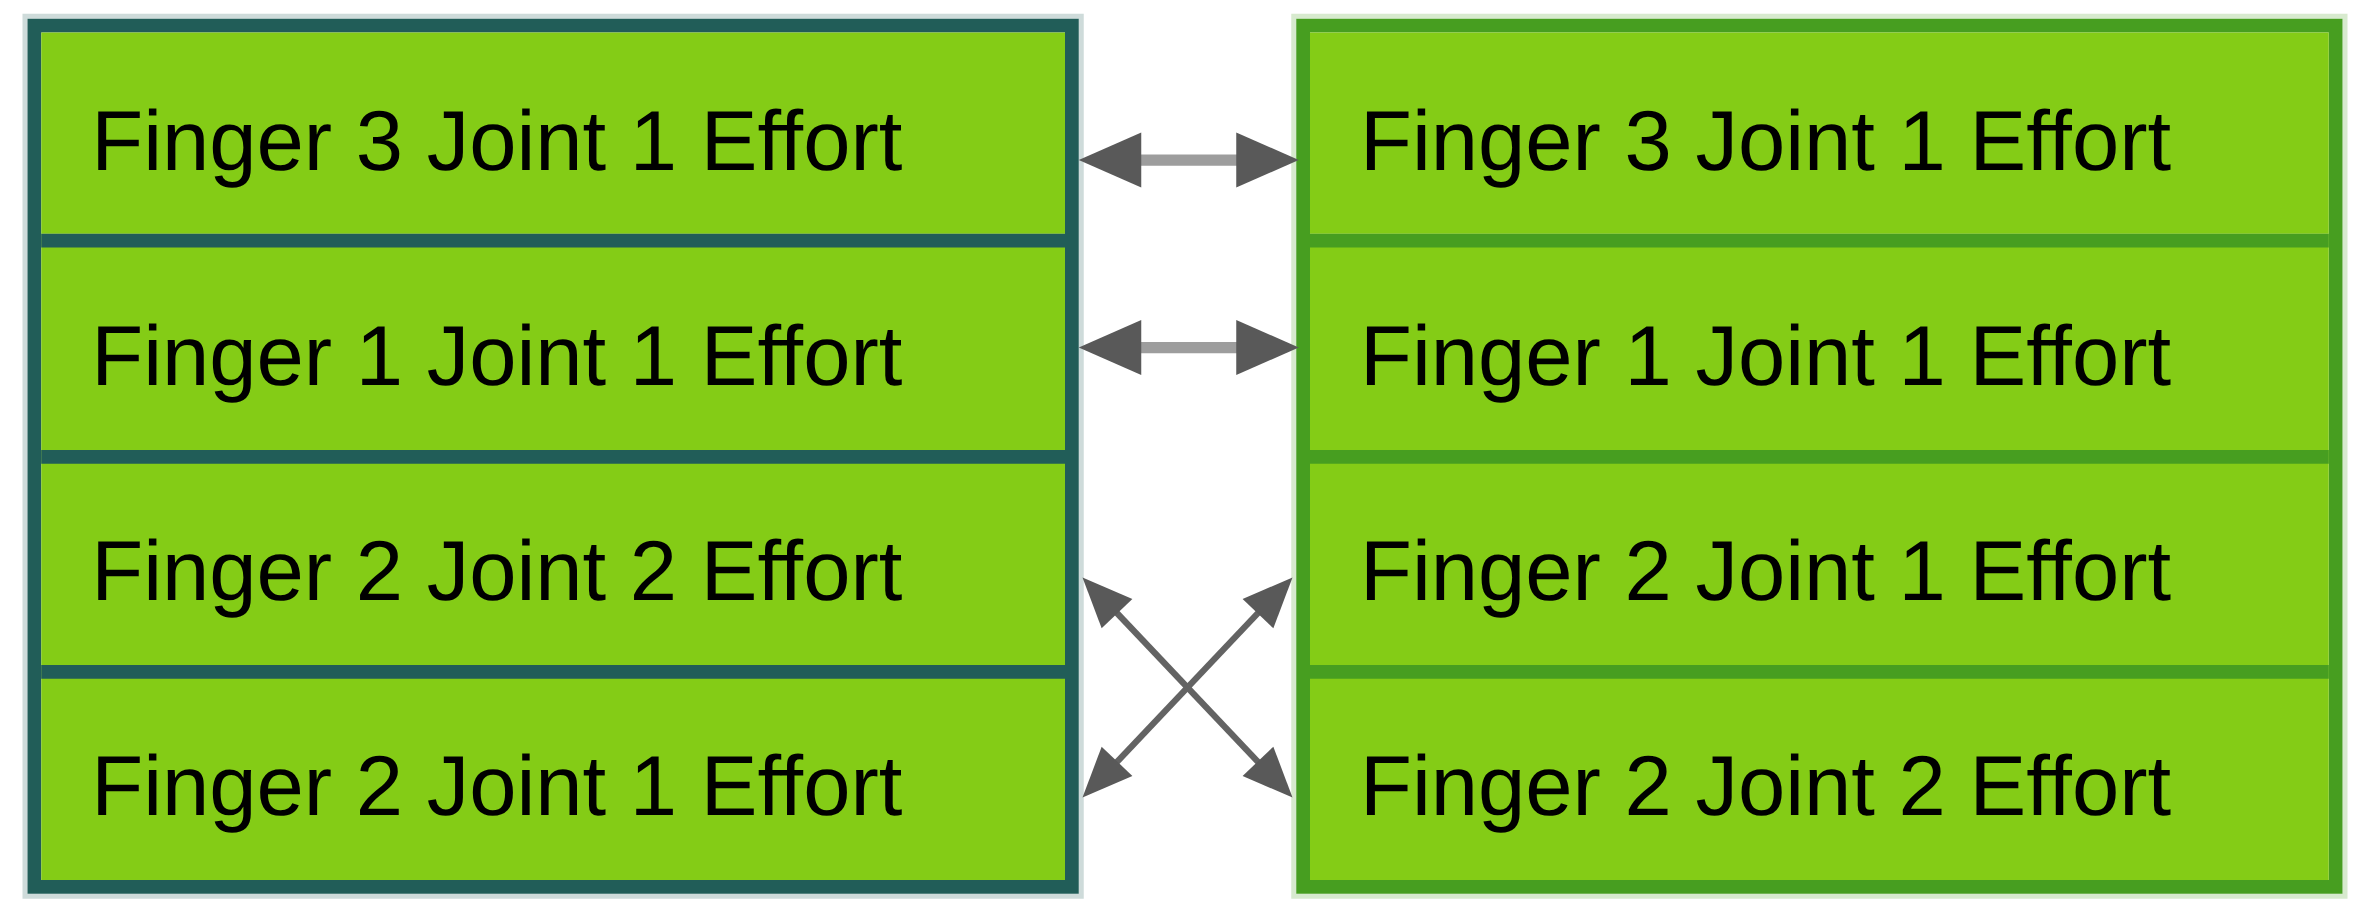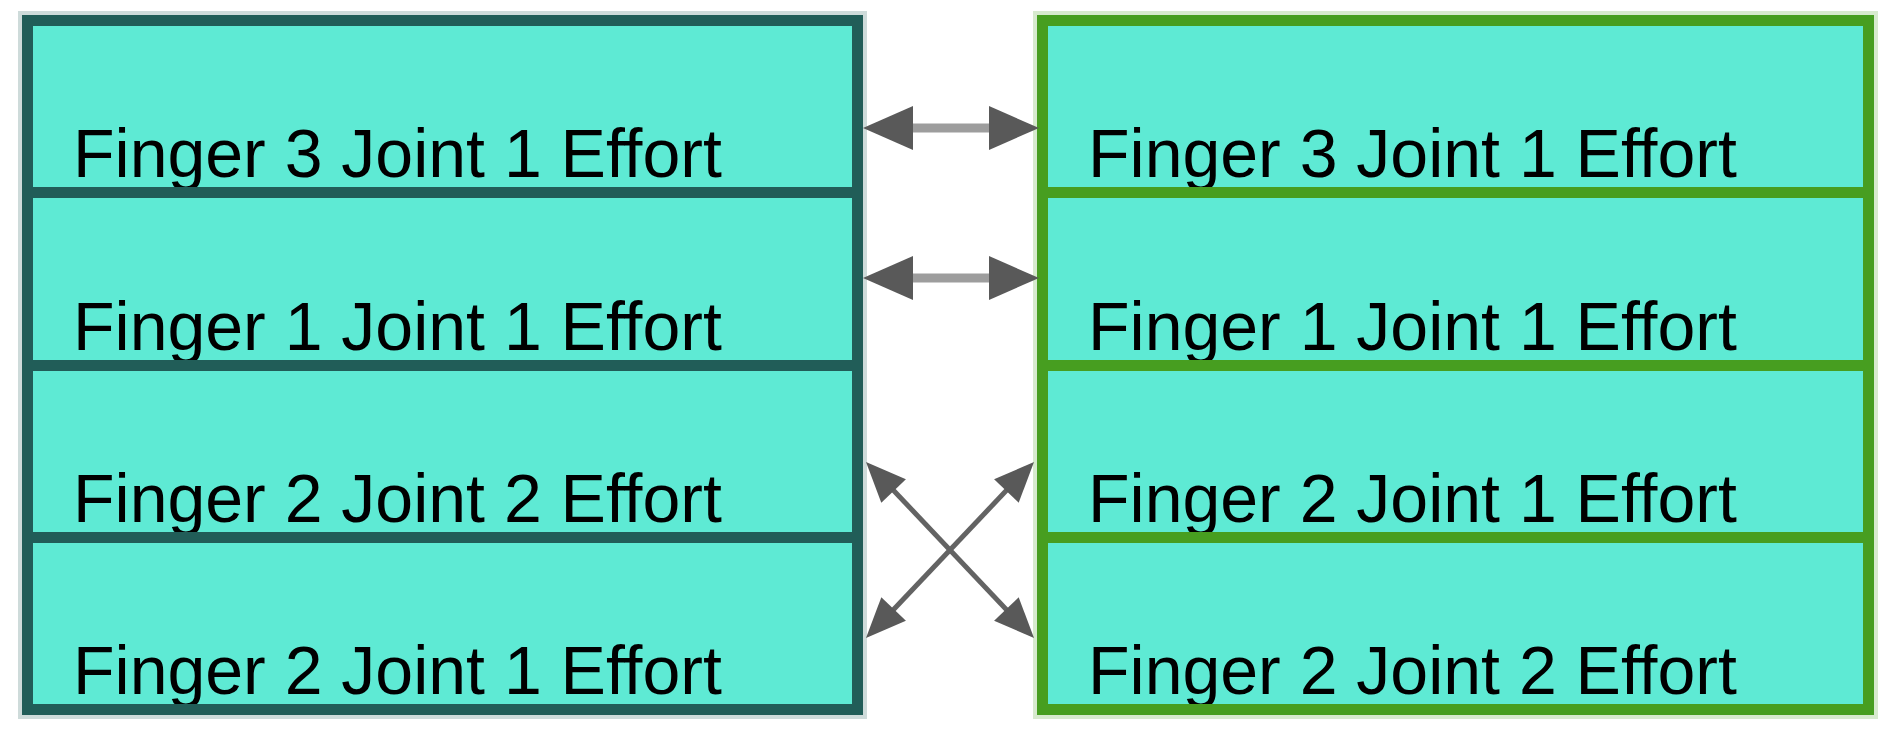--- a/index.html
+++ b/index.html
@@ -32,24 +32,24 @@
   }
   .col-right {
     left: 1037px;
     width: 837px;
     border: 11px solid #479e20;
     box-shadow: 0 0 0 4px rgba(71, 158, 32, 0.22);
   }
   .box {
     flex: 1;
     display: flex;
-    align-items: flex-end;
+    align-items: center;
     padding: 12px 16px 0 40px;
     box-sizing: border-box;
-    background: #5eead4;
+    background: #84cc16;
     overflow: hidden;
   }
   .col-left .box + .box { border-top: 11px solid #215d58; }
   .col-right .box + .box { border-top: 11px solid #479e20; }
   .label {
     font-size: 68px;
     line-height: 1;
     color: #000000;
     white-space: nowrap;
     letter-spacing: 0px;

